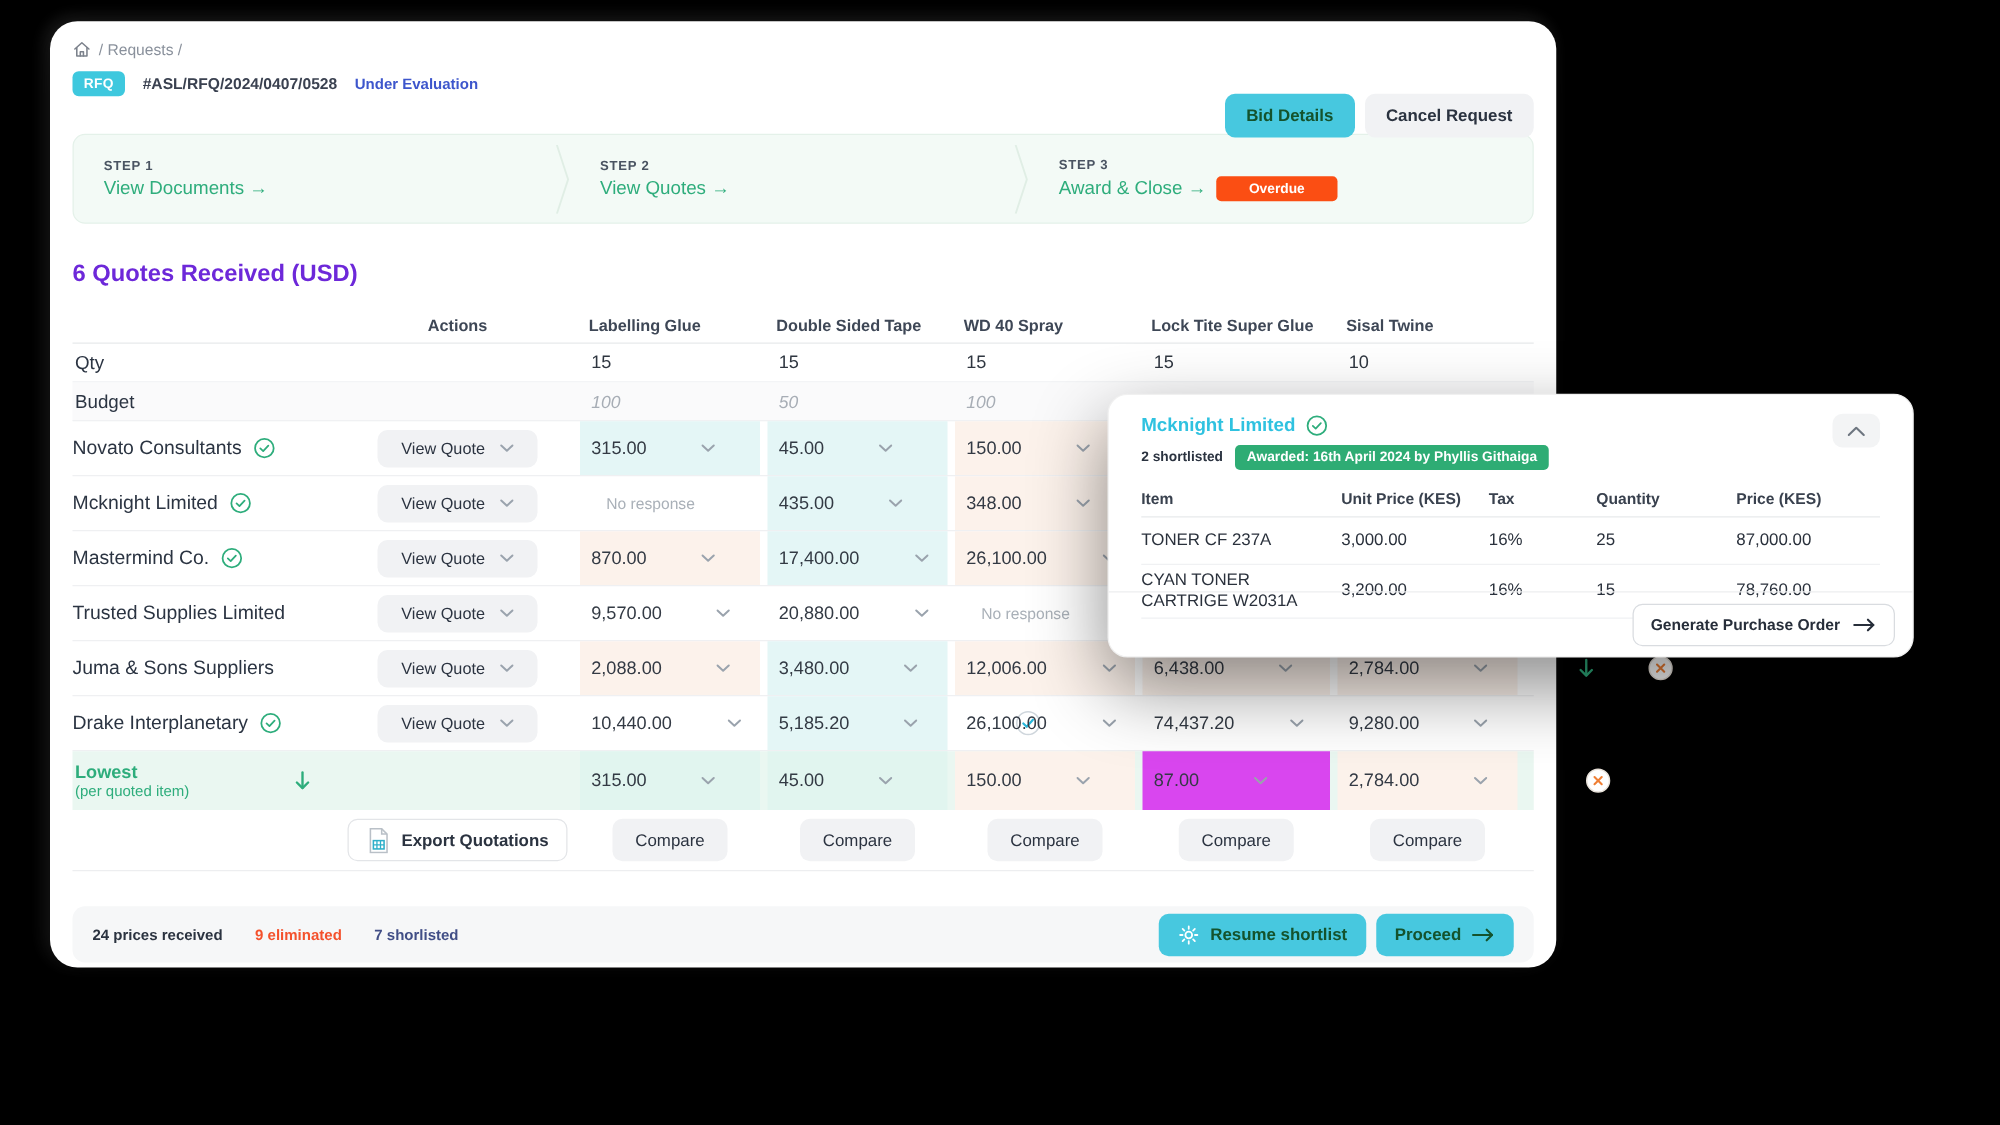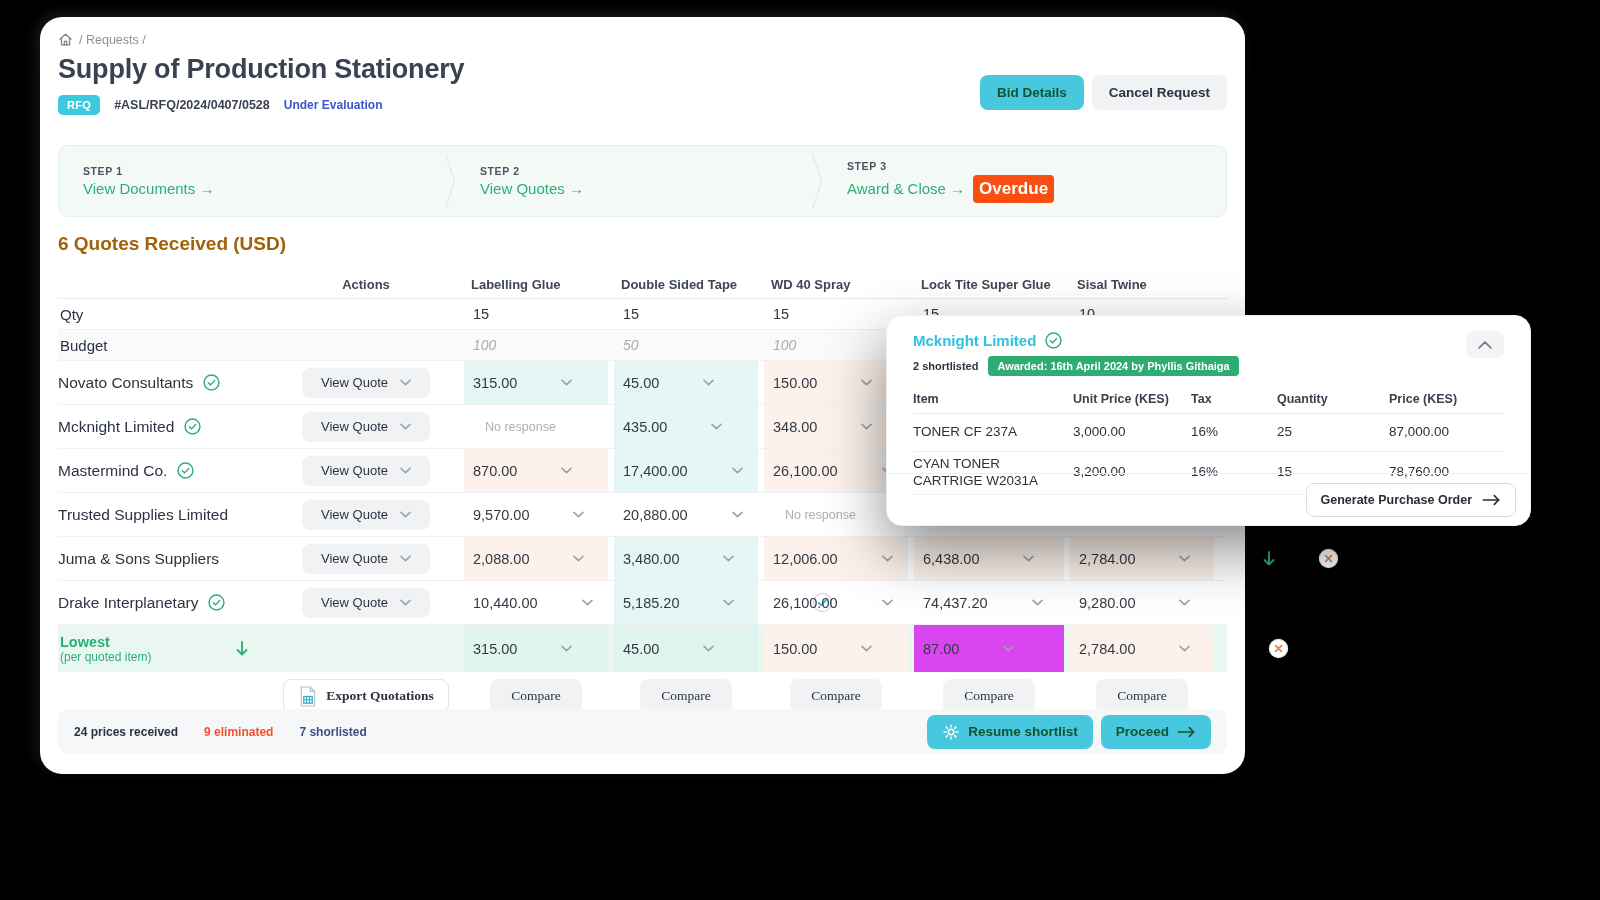--- a/index.html
+++ b/index.html
@@ -26,24 +26,24 @@
   .btn-cyan{background:#47C8DF;color:#14532d;padding:10px 17px;}
   .btn-gray{background:#F1F2F4;color:#2B3340;padding:10px 17px;}
   
   .steps{margin-top:30px;height:72px;background:#F3FAF6;border:1px solid #E4F1E9;border-radius:10px;
     display:flex;align-items:center;box-sizing:border-box;}
   .step{display:flex;flex-direction:column;justify-content:center;gap:3px;padding-left:24px;box-sizing:border-box;}
   .step:nth-child(1){width:385px;}
   .step:nth-child(3){width:355px;}
   .step-label{font-size:10.5px;font-weight:700;letter-spacing:.6px;color:#4A5462;}
   .step-link{font-size:15px;font-weight:500;color:#2EAD7C;display:flex;align-items:center;gap:8px;cursor:pointer;}
-  .tag-overdue{background:#FB4E13;color:#fff;font-size:17px;font-weight:700;padding:4px 6px;border-radius:4px;}
+  .tag-overdue{background:#FB4E13;color:#fff;font-size:11px;font-weight:700;padding:4px 26px;border-radius:4px;}
   .sep{height:55px;display:flex;align-items:center;}
   
-  .qtitle{margin-top:16px;font-size:19px;font-weight:700;color:#a16207;}
+  .qtitle{margin-top:30px;font-size:19px;font-weight:700;color:#6d28d9;}
   .tbl{margin-top:16px;}
   .trow{display:grid;grid-template-columns:213px 190px 150px 150px 150px 156px 150px;align-items:center;}
   .thead{height:27px;border-bottom:1px solid #E8EAEC;}
   .th{font-size:13px;font-weight:700;color:#3E4756;padding-left:10px;}
   .th-actions{text-align:center;padding-left:0;}
   .qrow{height:30px;border-bottom:1px solid #F0F1F3;}
   .brow{height:30px;background:#FAFAFB;border-bottom:1px solid #F0F1F3;}
   .cell-val{font-size:14.5px;color:#2F3640;padding-left:12px;}
   .cell-budget{font-size:14px;color:#A7ADB5;font-style:italic;padding-left:12px;}
   .rowlabel{font-size:15px;color:#2B3442;padding-left:2px;}
@@ -61,27 +61,27 @@
   .pv{font-weight:500;}
   .sp{flex:1;}
   .ic{display:inline-flex;align-items:center;line-height:0;}
   .chevbtn{margin-left:8px;cursor:pointer;}
   .badgeic{margin-left:6px;cursor:pointer;}
   .noresp{font-size:12.5px;color:#A9B0B8;margin-left:12px;}
   .lowrow{height:47px;background:#EAF7F1;}
   .low-label{display:flex;justify-content:space-between;padding:0 22px 0 2px;}
   .low-main{font-size:14.5px;font-weight:700;color:#2EAD7C;}
   .low-sub{font-size:12px;color:#2EAD7C;}
-  .btnrow{height:48px;border-bottom:1px solid #EDEEF0;font-family:Liberation Serif, serif;}
+  .btnrow{height:48px;border-bottom:1px solid #EDEEF0;}
   .exp{background:#fff;border:1px solid #E3E5E8;border-radius:8px;height:34px;padding:0 14px;display:flex;align-items:center;gap:9px;
        font-family:inherit;font-size:13.5px;font-weight:700;color:#2B3340;cursor:pointer;margin:0 auto;}
   .cmp{background:#F1F2F4;border:none;border-radius:8px;height:34px;width:92px;font-family:inherit;font-size:13.5px;
        font-weight:500;color:#2B3340;cursor:pointer;margin:0 auto;display:block;}
   
-  .foot{position:absolute;left:18px;right:18px;bottom:20px;height:45px;background:#F6F7F8;border-radius:10px;
+  .foot{position:absolute;left:18px;right:18px;bottom:4px;height:45px;background:#F6F7F8;border-radius:10px;
         display:flex;align-items:center;justify-content:space-between;padding:0 16px;box-sizing:border-box;}
   .fstats{display:flex;gap:26px;font-size:12px;font-weight:700;}
   .f-rec{color:#2B3340;}
   .f-elim{color:#F4512C;}
   .f-short{color:#414E86;}
   .fbtns{display:flex;gap:8px;}
   .fbtns .btn-cyan{padding:8px 15px;font-size:13.5px;}
   
   .popup{position:absolute;left:886px;top:315px;width:645px;height:211px;background:#fff;border-radius:16px;
          border:1px solid #F0F0F0;box-shadow:0 24px 60px rgba(0,0,0,.45);box-sizing:border-box;padding:15px 26px 0;}
@@ -111,21 +111,20 @@
     <span class="ic">
         <svg width="15" height="15" viewBox="0 0 24 24" fill="none" stroke="#7C828C" stroke-width="2" stroke-linecap="round" stroke-linejoin="round">
           <path d="M3 11.5 L12 3.5 L21 11.5"></path>
           <path d="M5.5 10 V20.5 H18.5 V10"></path>
           <path d="M10 20.5 V15 H14 V20.5"></path>
         </svg>
       </span>
     <span>/ Requests /</span>
   </div>
 
-  <h1>Supply of Production Stationery</h1>
 
   <div class="badges">
     <span class="tag-rfq">RFQ</span>
     <span class="ref">#ASL/RFQ/2024/0407/0528</span>
     <span class="status">Under Evaluation</span>
   </div>
 
   <div class="topbtns">
     <button class="btn btn-cyan">Bid Details</button>
     <button class="btn btn-gray">Cancel Request</button>

